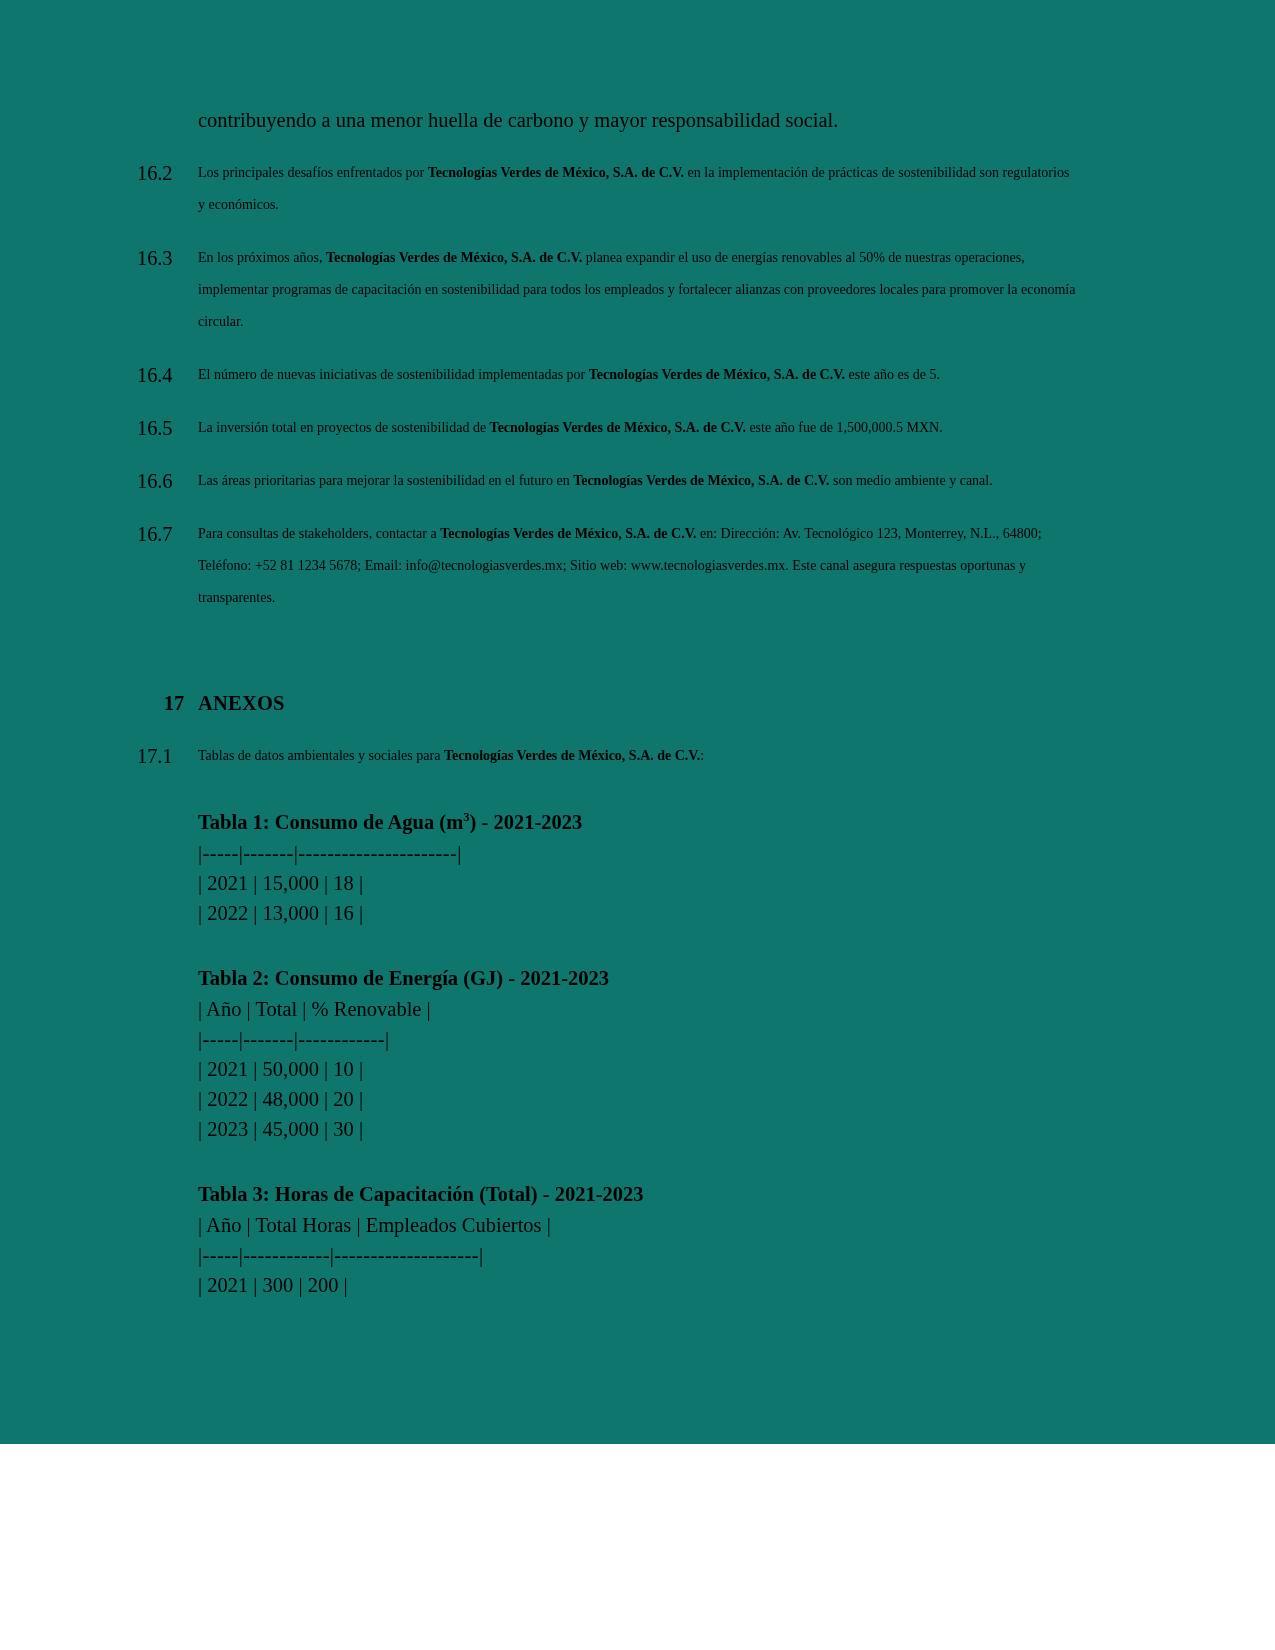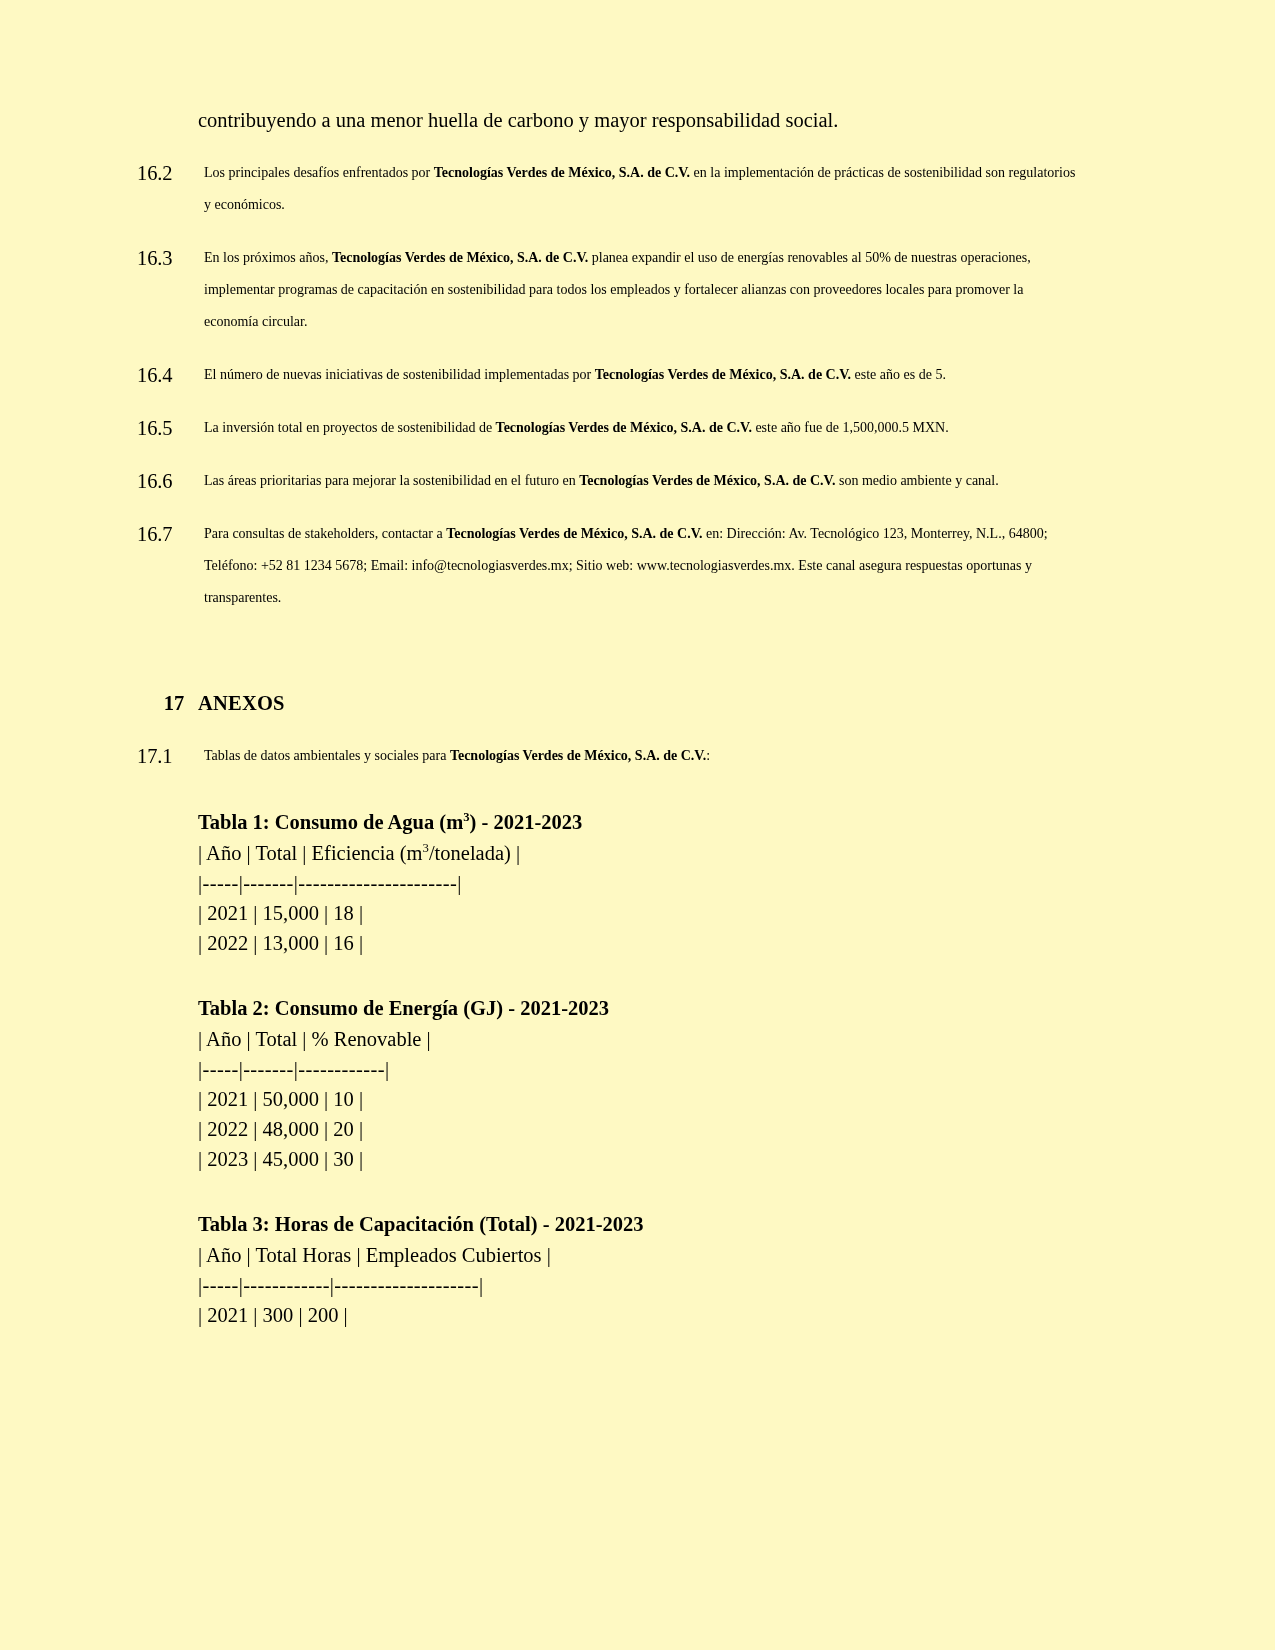--- a/index.html
+++ b/index.html
@@ -11,41 +11,40 @@
     width: 1275px;
     height: 1650px;
     font-family: "Liberation Serif", "DejaVu Serif", serif;
     color: #000000;
     -webkit-font-smoothing: antialiased;
   }
 
   .page {
     position: relative;
     width: 1275px;
-    height: 1650px;
+    height: 1444px;
     box-sizing: border-box;
     padding: 0;
-    background: #fef9c3;
+    background: #0f766e;
     overflow: hidden;
   }
 
   
   .content {
     position: absolute;
     left: 137px;
     top: 104px;
     width: 940px;
   }
 
   
   .clause {
     display: flex;
     align-items: flex-start;
     margin-bottom: 21px;
-    gap: 6px;
   }
   .clause .num {
     flex: 0 0 61px;
     width: 61px;
     font-size: 20.5px;
     line-height: 32px;
     letter-spacing: -0.1px;
   }
   .clause .body {
     flex: 1 1 auto;
@@ -161,21 +160,20 @@
       <div class="title">ANEXOS</div>
     </div>
 
     <div class="clause" style="margin-bottom:0;">
       <div class="num">17.1</div>
       <div class="body"><span>Tablas de datos ambientales y sociales para </span><b>Tecnologías Verdes de México, S.A. de C.V.</b><span>:</span></div>
     </div>
 
     <div class="table-block">
       <div class="tbl-title"><span>Tabla 1: Consumo de Agua (m</span><sup>3</sup><span>) - 2021-2023</span></div>
-      <div class="tbl-line"><span>| Año | Total | Eficiencia (m</span><sup>3</sup><span>/tonelada) |</span></div>
       <div class="tbl-sep">|-----|-------|----------------------|</div>
       <div class="tbl-line">| 2021 | 15,000 | 18 |</div>
       <div class="tbl-line">| 2022 | 13,000 | 16 |</div>
     </div>
 
     <div class="table-block">
       <div class="tbl-title"><span>Tabla 2: Consumo de Energía (GJ) - 2021-2023</span><sup></sup><span></span></div>
       <div class="tbl-line"><span>| Año | Total | % Renovable |</span><sup></sup><span></span></div>
       <div class="tbl-sep">|-----|-------|------------|</div>
       <div class="tbl-line">| 2021 | 50,000 | 10 |</div>

